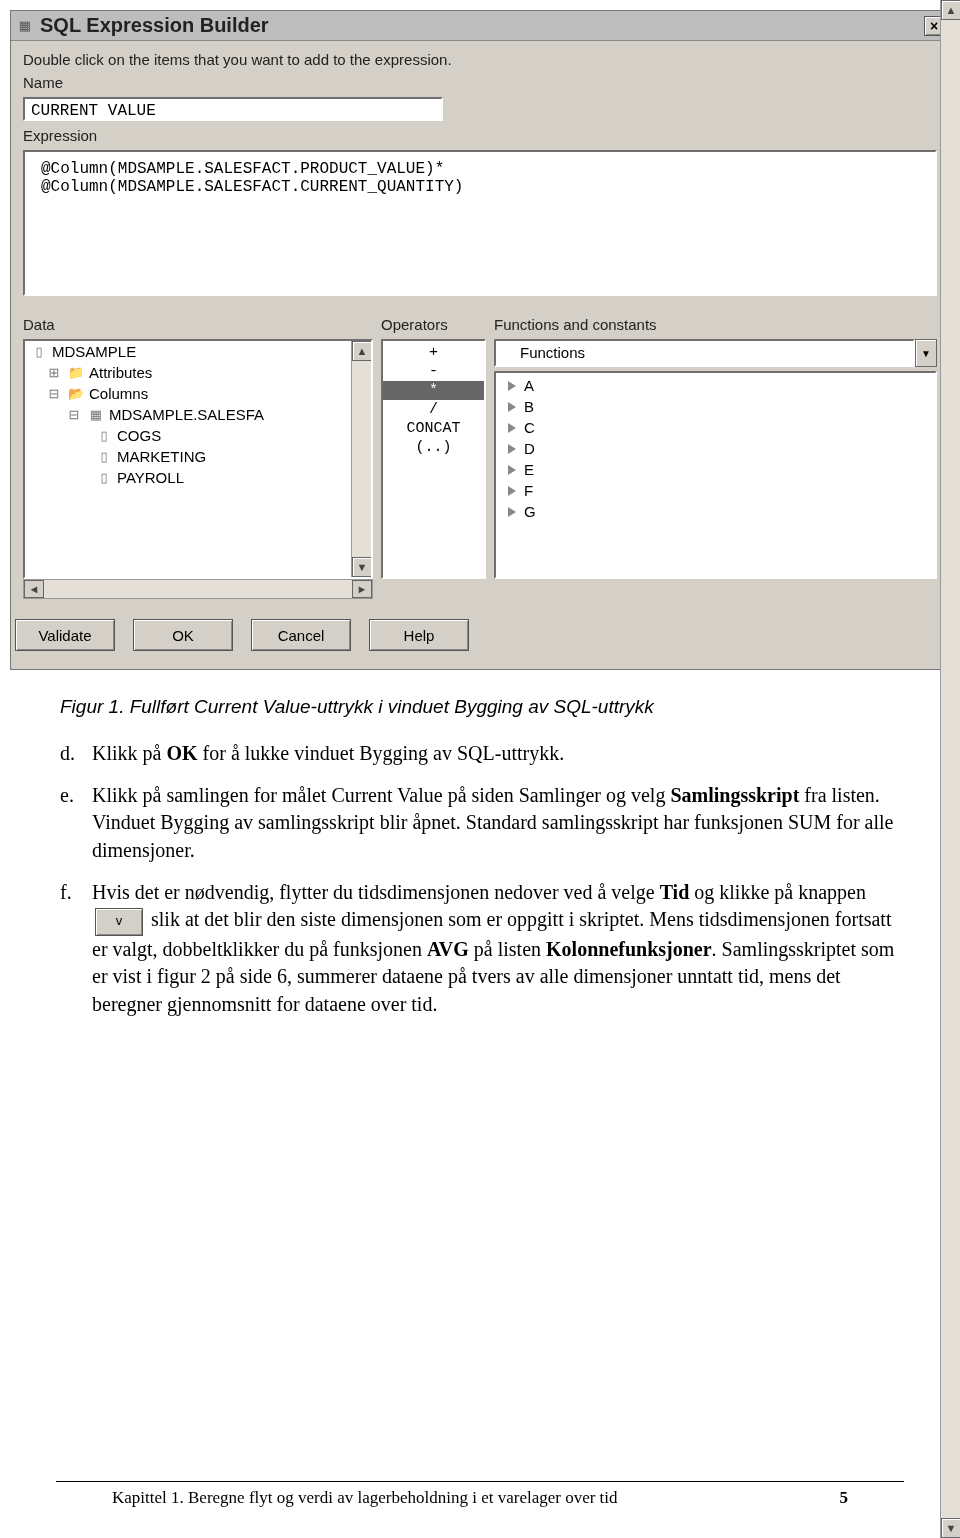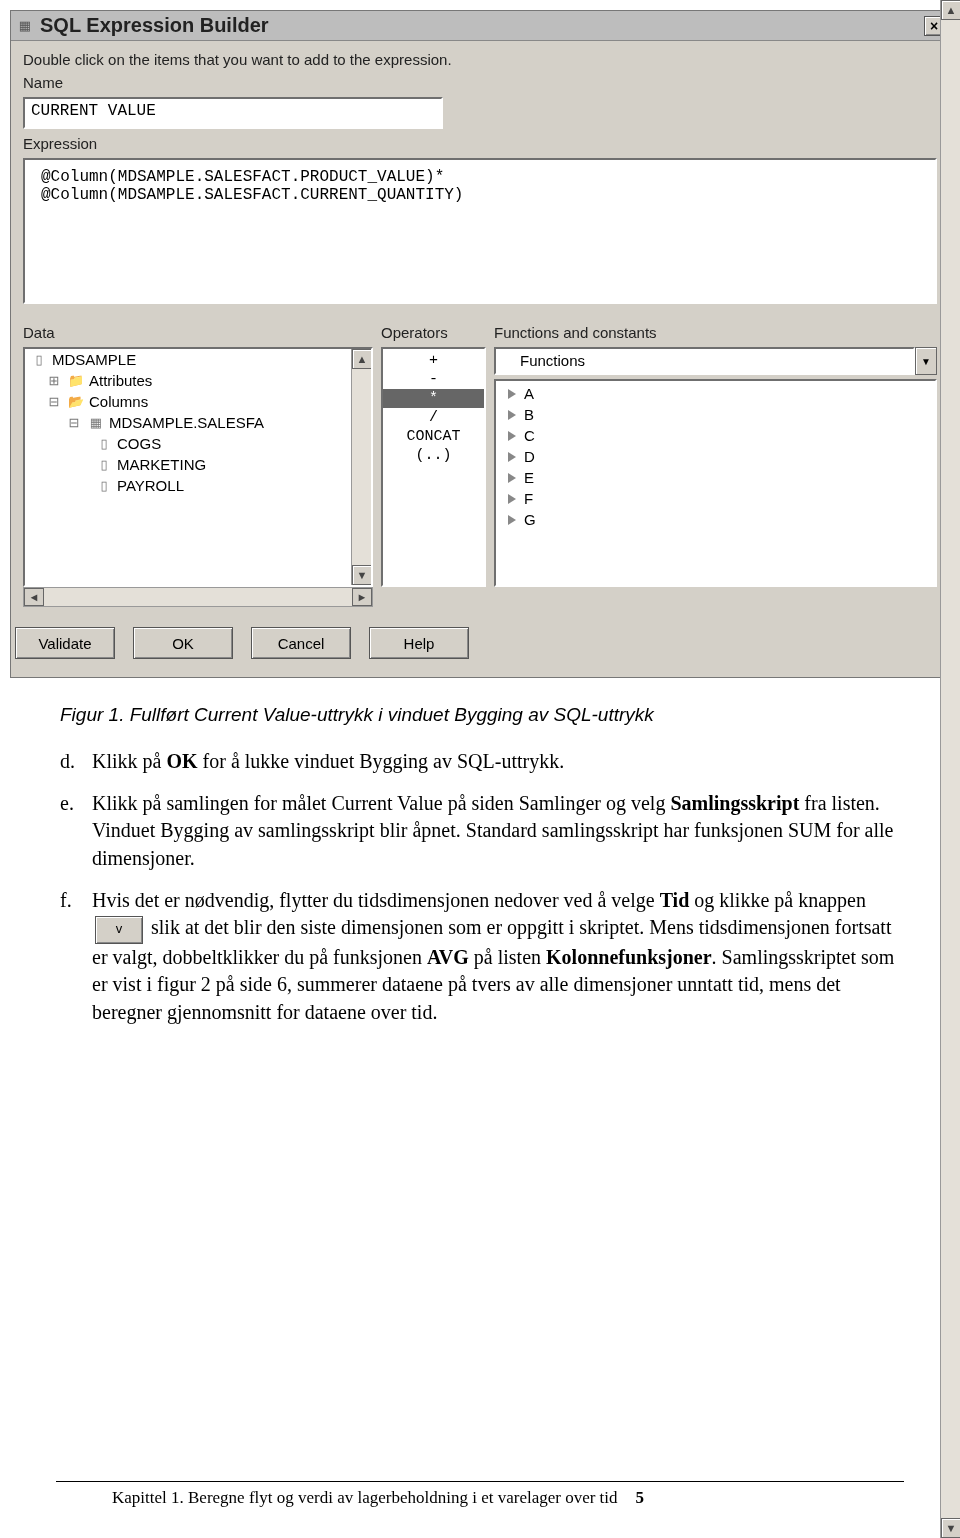--- a/index.html
+++ b/index.html
@@ -5,21 +5,21 @@
 *{box-sizing:border-box;margin:0;padding:0}
 body{width:960px;height:1538px;background:#fff;font-family:Georgia,serif;color:#000}
 .page{padding:0}
 .screenshot{margin:10px 10px 0 10px;border:1px solid #777;background:#d4d0c8;padding:4px;font-family:Tahoma,Arial,sans-serif;font-size:15px}
 .titlebar{display:flex;align-items:center;background:#bdbdbd;padding:3px 5px;margin:-4px -4px 10px -4px;border-bottom:1px solid #888}
 .app-icon{width:18px;height:18px;margin-right:6px;display:inline-flex;align-items:center;justify-content:center;font-size:13px;color:#555}
 .titletext{flex:1;font-weight:bold;color:#222;font-size:20px}
 .closebox{width:20px;height:20px;border:1px solid #555;background:#d4d0c8;box-shadow:inset 1px 1px #fff, inset -1px -1px #888;font-weight:bold;font-size:14px;display:flex;align-items:center;justify-content:center}
 .lbl{margin:6px 8px;color:#222}
 .sunken{background:#fff;border:2px solid;border-color:#6f6f6f #fff #fff #6f6f6f}
-.name-inp{margin:4px 8px;padding:3px 6px;width:420px;font-family:'Courier New',monospace;font-size:16px;height:32px}
+.name-inp{margin:4px 8px;padding:3px 6px;width:420px;font-family:'Courier New',monospace;font-size:16px;height:24px}
 .expr-box{margin:4px 8px 14px 8px;padding:8px 16px;height:146px;font-family:'Courier New',monospace;font-size:16px;white-space:pre-wrap}
 .mid{display:flex;gap:8px;padding:0 8px}
 .col{display:flex;flex-direction:column}
 .col.data{flex:0 0 350px}
 .col.ops{flex:0 0 105px}
 .col.fn{flex:1}
 .tree{height:240px;position:relative;overflow:hidden}
 .scrollbar-v{position:absolute;right:0;top:0;width:20px;height:100%;background:#e4e0d8;border-left:1px solid #999}
 .sbtn{position:absolute;width:20px;height:20px;border:1px solid #666;background:#d4d0c8;box-shadow:inset 1px 1px #fff;display:flex;align-items:center;justify-content:center;font-size:11px;color:#444}
 .sbtn.up{top:0}
@@ -42,21 +42,21 @@
 .tri{width:0;height:0;border-left:8px solid #888;border-top:5px solid transparent;border-bottom:5px solid transparent}
 .btnrow{display:flex;gap:18px;padding:20px 10px 14px 0}
 .w-btn{min-width:100px;height:32px;background:#d4d0c8;border:1px solid #555;box-shadow:inset 1px 1px #fff, inset -1px -1px #888;font-size:15px}
 .body-text{padding:24px 60px 0 60px;font-size:20px;line-height:1.38}
 .caption{font-style:italic;margin-bottom:20px;font-family:Arial,sans-serif;font-size:19px}
 ol.steps{list-style:none}
 ol.steps li{display:flex;margin-bottom:14px}
 .step-m{flex:0 0 32px}
 .step-t{flex:1}
 .inline-btn{display:inline-block;width:48px;height:28px;background:#d4d0c8;border:1px solid #555;box-shadow:inset 1px 1px #fff, inset -1px -1px #888;vertical-align:middle;text-align:center;font-size:13px;line-height:24px;font-family:Arial,sans-serif;margin:0 3px}
-.footer{position:absolute;bottom:30px;left:0;right:0;padding:6px 56px 0 56px;display:flex;justify-content:flex-start;gap:18px;border-top:1px solid #000;margin:0 56px;font-size:17px}
+.footer{position:absolute;bottom:30px;left:0;right:0;padding:6px 56px 0 56px;display:flex;justify-content:space-between;gap:18px;border-top:1px solid #000;margin:0 56px;font-size:17px}
 .footer .pg{font-weight:bold}
 b{font-weight:bold}
 </style>
 </head>
 <body>
 
 <div class="page">
 <div class="screenshot">
   <div class="titlebar">
     <span class="app-icon">▦</span>

